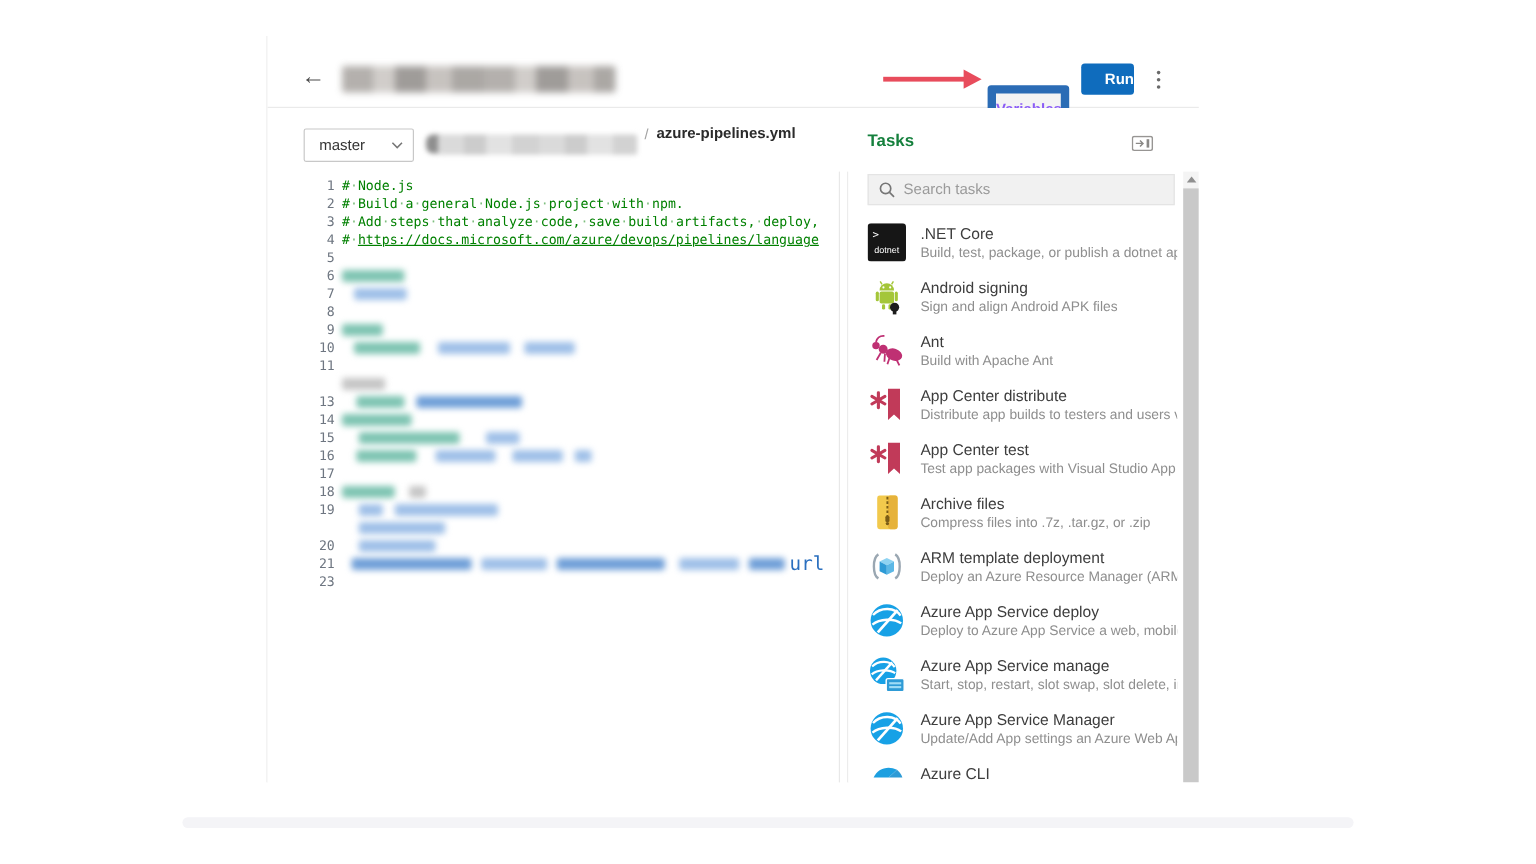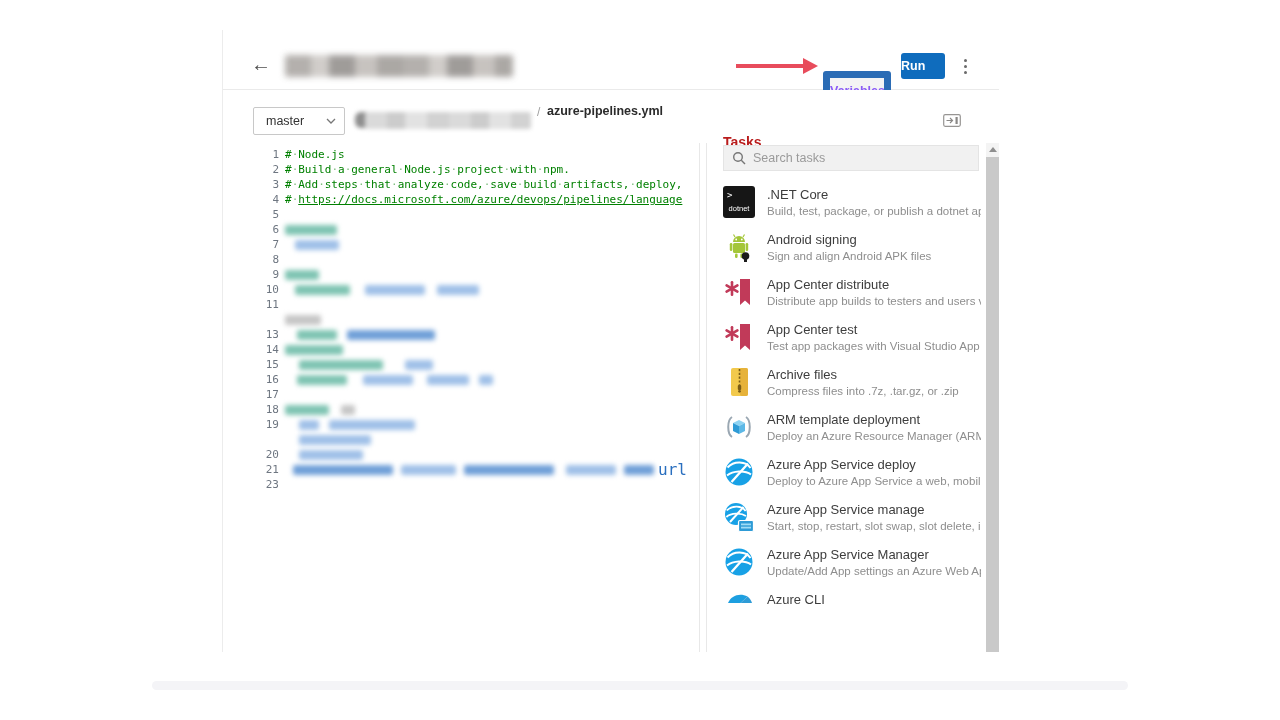--- a/index.html
+++ b/index.html
@@ -20,21 +20,21 @@
   .red-arrow { position:absolute; left:513px; top:28px; width:84px; height:16px; }
   .red-arrow .shaft { position:absolute; left:0; top:6px; width:68px; height:4px; }
   .red-arrow .head { position:absolute; left:67px; top:0; width:0; height:0;
     border-top:8px solid transparent; border-bottom:8px solid transparent;
     border-left:15px solid transparent; }
   .btn-variables { position:absolute; left:600px; top:22px; width:68px; height:28px;
     background:#f4f4f4; border:7px solid #15803d; border-radius:3px;
     font-size:12.5px; font-weight:bold; color:#8b5cf6; text-align:center; line-height:26px;margin-top:19px; }
   .btn-run { position:absolute; left:678px; top:23px; width:44px; height:26px;
     background:#0f6cbd; border:none; border-radius:3px; font-size:12.5px; font-weight:bold;
-    color:#fff; text-align:left; line-height:26px; }
+    color:#fff; text-align:right; line-height:26px; }
   .kebab { position:absolute; left:737px; top:23px; width:10px; height:26px;
     display:flex; flex-direction:column; align-items:center; justify-content:center; gap:3px; }
   .kebab i { width:3px; height:3px; border-radius:50%; background:#6a6a6a; }
 
   
   .file-bar { position:absolute; left:0; top:60px; width:776px; height:53px; background:#fff; }
   .branch-box { position:absolute; left:30px; top:17px; width:92px; height:28px;
     border:1px solid #c8c8c8; border-radius:2px; display:flex; align-items:center;
     padding:0 8px 0 12px; font-size:12.5px; color:#333; background:#fff; }
   .branch-box .cap { flex:1; }
@@ -64,21 +64,21 @@
   .seg.blue  { background:#9fc0e8; }
   .seg.blue2 { background:#6f9fd8; }
   .seg.gray  { background:#c6c6c6; }
   .trail { margin-left:4px; color:#2a6fbf; font-family:"DejaVu Sans Mono",monospace; font-size:16px; }
   .vdiv1 { position:absolute; left:476px; top:113px; width:1px; height:509px; background:#e8e8e8; }
   .vdiv2 { position:absolute; left:483px; top:113px; width:1px; height:509px; background:#e8e8e8; }
 
   
   .tasks { position:absolute; left:484px; top:60px; width:292px; height:562px;
     overflow:hidden; background:#fff; }
-  .tasks-title { position:absolute; left:16px; top:19px; font-size:14px; font-weight:bold; color:#b91c1c;margin-top:25px; }
+  .tasks-title { position:absolute; left:16px; top:19px; font-size:14px; font-weight:bold; color:#15803d; }
   .collapse-btn { position:absolute; left:236px; top:23px; width:18px; height:13px; }
   .search-box { position:absolute; left:16px; top:55px; width:256px; height:26px;
     background:#f1f1f1; border:1px solid #e4e4e4; display:flex; align-items:center; padding:0 8px; gap:7px; }
   .search-box input { border:none; outline:none; background:transparent; flex:1;
     font-family:"Liberation Sans", sans-serif; font-size:12.5px; color:#333; }
   .search-box input::placeholder { color:#9a9a9a; }
   .task-list { position:absolute; left:16px; top:96px; width:258px; }
   .task-item { display:flex; gap:12px; height:34px; margin-bottom:11px; align-items:flex-start; }
   .task-icon { width:32px; height:32px; flex:none; }
   .task-icon svg { width:32px; height:32px; display:block; }
@@ -280,20 +280,42 @@
             </svg>
           </div>
           <div class="task-text">
             <div class="task-name">Android signing</div>
             <div class="task-desc">Sign and align Android APK files</div>
           </div>
         </div>
         <div class="task-item">
           <div class="task-icon">
             <svg viewBox="0 0 32 32">
+              <g fill="#bf3073">
+                <ellipse cx="22" cy="19.5" rx="7" ry="5" transform="rotate(18 22 19.5)"></ellipse>
+                <circle cx="13" cy="15" r="3.7"></circle>
+                <circle cx="7" cy="12" r="3.1"></circle>
+              </g>
+              <g stroke="#bf3073" stroke-width="1.5" fill="none">
+                <path d="M7,9 Q8.5,3.5 14,4"></path>
+                <path d="M11,18 l-3.5,6"></path>
+                <path d="M14.5,18.5 l-0.5,7"></path>
+                <path d="M18.5,21.5 l-2,6"></path>
+                <path d="M24,23.5 l2.5,5"></path>
+              </g>
+            </svg>
+          </div>
+          <div class="task-text">
+            <div class="task-name">Ant</div>
+            <div class="task-desc">Build with Apache Ant</div>
+          </div>
+        </div>
+        <div class="task-item">
+          <div class="task-icon">
+            <svg viewBox="0 0 32 32">
               <g fill="#c13a59">
                 <rect x="7.7" y="5" width="2.6" height="15" rx="1.2"></rect>
                 <rect x="7.7" y="5" width="2.6" height="15" rx="1.2" transform="rotate(60 9 12.5)"></rect>
                 <rect x="7.7" y="5" width="2.6" height="15" rx="1.2" transform="rotate(-60 9 12.5)"></rect>
                 <path d="M17,3 h10 v26 l-5,-4.5 -5,4.5 z"></path>
               </g>
             </svg>
           </div>
           <div class="task-text">
             <div class="task-name">App Center distribute</div>

